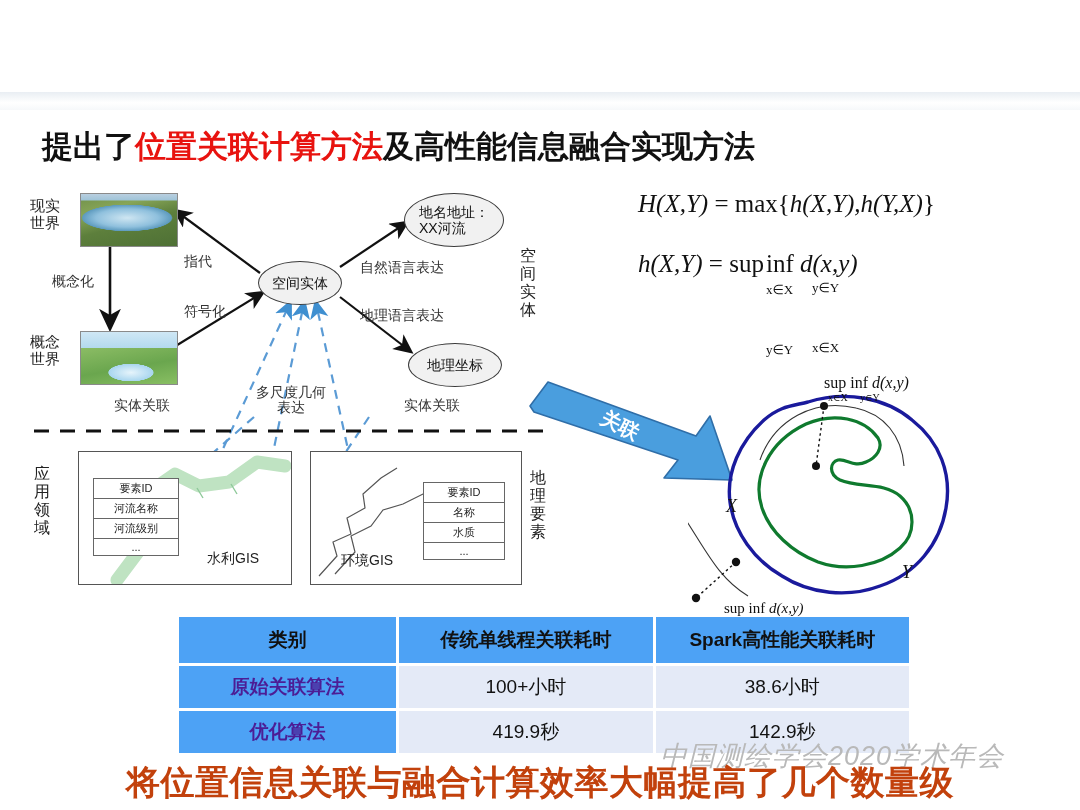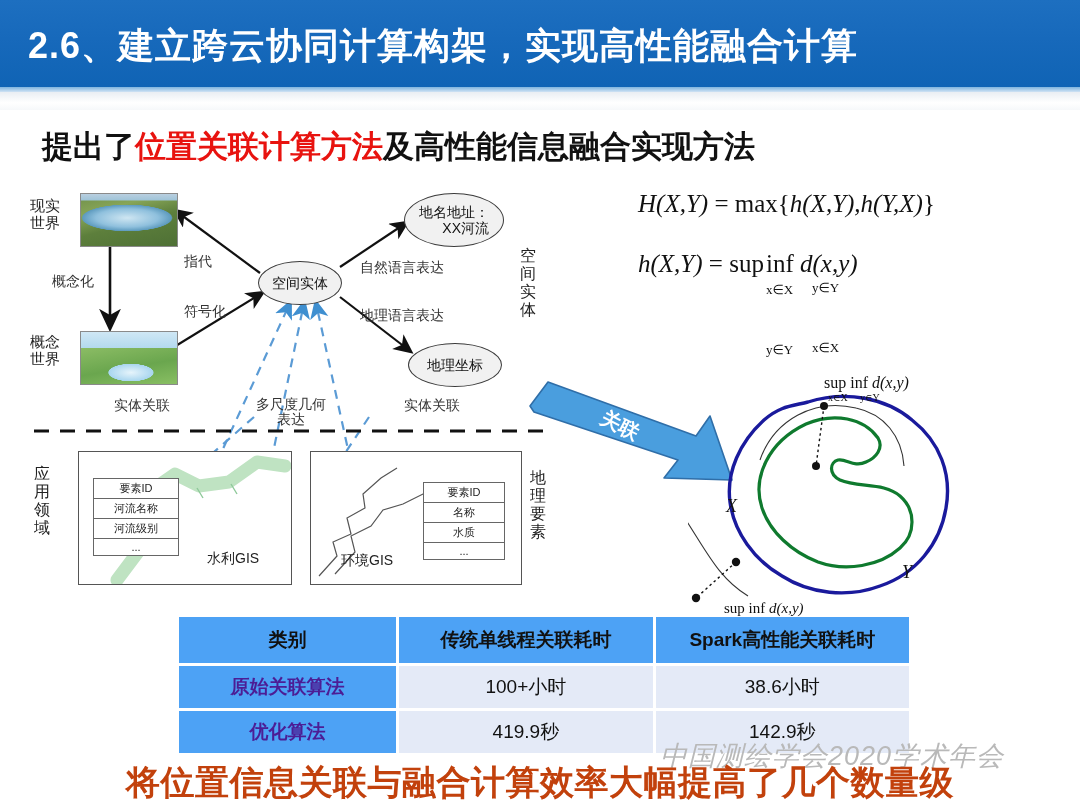--- a/index.html
+++ b/index.html
@@ -54,21 +54,21 @@
   .photo-concept{
     background:
       linear-gradient(180deg,#cfe7f5 0%,#b4daee 30%,transparent 31%),
       radial-gradient(ellipse 42% 30% at 52% 78%,#e6f4fb 0%,#a9d6ef 55%,transparent 57%),
       linear-gradient(170deg,#9ec872 0%,#7fb45c 38%,#6aa64e 64%,#89bf63 100%);
   }
 
   .ellipse{
     position:absolute;border:1.6px solid #3b3b3b;border-radius:50%;
     background:#f1f1f1;display:flex;align-items:center;justify-content:center;
-    text-align:right;font-size:14px;color:#111;line-height:1.15;
+    text-align:left;font-size:14px;color:#111;line-height:1.15;
   }
 
   
   .gisbox{position:absolute;border:1.4px solid #555;background:#fff;}
   .attrtable{position:absolute;border:1px solid #666;background:#fff;}
   .attrtable div{
     font-size:11px;color:#222;border-bottom:1px solid #666;
     padding:2px 5px;text-align:center;white-space:nowrap;
   }
   .attrtable div:last-child{border-bottom:none;}
@@ -119,23 +119,20 @@
     position:absolute;left:50%;transform:translateX(-50%);top:760px;
     font-size:34px;font-weight:bold;color:#c2410c;white-space:nowrap;
     letter-spacing:0.5px;
   }
 </style>
 </head>
 <body>
 
 <div id="slide">
 
-  <div class="header-bar">
-    <div class="header-title">2.6、建立跨云协同计算构架，实现高性能融合计算</div>
-  </div>
   <div class="header-underline"></div>
 
   <div class="subtitle"><span>提出了</span><span class="hl">位置关联计算方法</span><span>及高性能信息融合实现方法</span></div>
 
   <div class="diagram">
 
     <svg width="536" height="400" viewBox="0 0 536 400" style="position:absolute;left:0;top:0;">
       <defs>
         <marker id="ah" markerWidth="9" markerHeight="9" refX="7" refY="4.2" orient="auto">
           <path d="M0,0 L9,4.2 L0,8.4 L2.4,4.2 z" fill="#111"></path>
@@ -170,21 +167,21 @@
 
     <div class="d-label" style="left:6px;top:148px;">概念<br>世界</div>
     <div class="photo photo-concept" style="left:56px;top:146px;width:96px;height:52px;"></div>
 
     <div class="d-arclabel" style="left:160px;top:68px;">指代</div>
     <div class="d-arclabel" style="left:28px;top:88px;">概念化</div>
     <div class="d-arclabel" style="left:160px;top:118px;">符号化</div>
     <div class="d-arclabel" style="left:336px;top:74px;">自然语言表达</div>
     <div class="d-arclabel" style="left:336px;top:122px;">地理语言表达</div>
     <div class="d-arclabel" style="left:90px;top:212px;">实体关联</div>
-    <div class="d-arclabel" style="left:232px;top:200px;text-align:center;line-height:1.1;margin-top:12px;">多尺度几何<br>表达</div>
+    <div class="d-arclabel" style="left:232px;top:200px;text-align:center;line-height:1.1;">多尺度几何<br>表达</div>
     <div class="d-arclabel" style="left:380px;top:212px;">实体关联</div>
 
     <div class="ellipse" style="left:234px;top:76px;width:82px;height:42px;">空间实体</div>
     <div class="ellipse" style="left:380px;top:8px;width:98px;height:52px;">地名地址：<br>XX河流</div>
     <div class="ellipse" style="left:384px;top:158px;width:92px;height:42px;">地理坐标</div>
 
     <div class="d-label-v" style="left:494px;top:62px;">空<br>间<br>实<br>体</div>
 
     <div class="d-label-v" style="left:8px;top:280px;">应<br>用<br>领<br>域</div>
 

